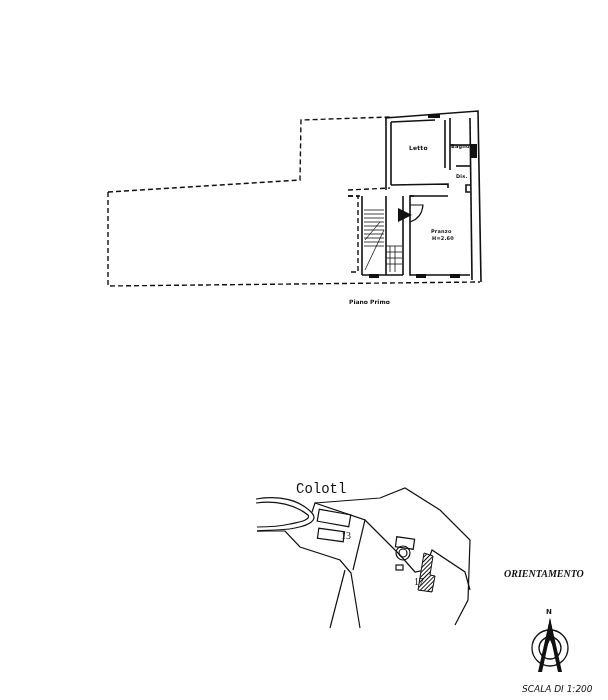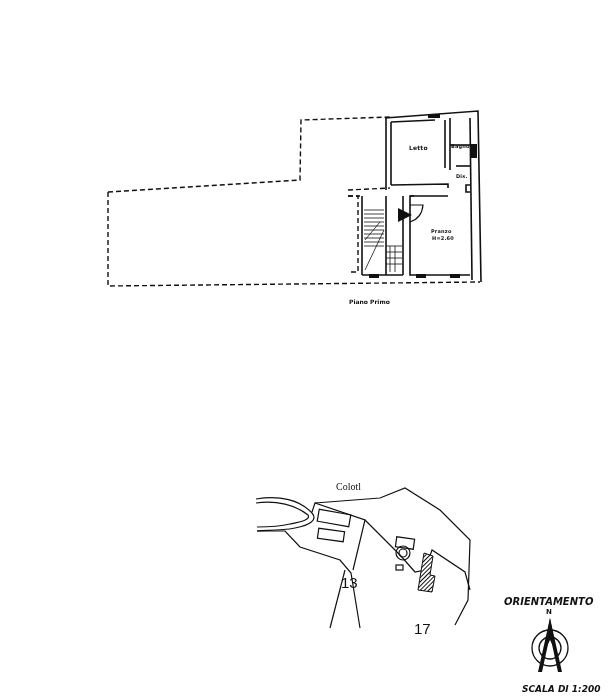--- a/index.html
+++ b/index.html
@@ -1,24 +1,24 @@
 <!DOCTYPE html>
 <html><head>
   <meta charset="utf-8">
   <style>
     html, body { margin: 0; padding: 0; background: #ffffff; }
     body { width: 608px; height: 700px; position: relative; overflow: hidden; font-family: "DejaVu Sans", sans-serif; }
     svg { position: absolute; left: 0; top: 0; }
     .lbl { position: absolute; color: #111; white-space: nowrap; }
     .tiny { font-size: 6px; font-weight: bold; font-family: "DejaVu Sans", sans-serif; letter-spacing: 0.2px; }
     .caption { font-size: 6px; font-weight: bold; }
-    .map-name { font-size: 10px; font-family: Liberation Serif, serif; margin-left: 40px; }
-    .map-num { font-size: 15px; font-family: Liberation Sans, sans-serif; margin-top: 44px; }
+    .map-name { font-size: 14px; font-family: Liberation Mono, monospace; }
+    .map-num { font-size: 10px; font-family: Liberation Serif, serif; }
     .orient { font-size: 10px; font-weight: bold; font-style: italic; }
-    .scale { font-size: 9px; font-weight: bold; font-style: italic; }
+    .scale { font-size: 9px; font-weight: normal; font-style: italic; }
   </style>
 </head>
 <body>
 
 <svg width="608" height="700" viewBox="0 0 608 700">
 
   <g stroke="#111" stroke-width="1.4" fill="none" stroke-dasharray="5,3">
     <polyline points="108,192 300,180 301,120 390,117"></polyline>
     <polyline points="108,192 108,286 480,282"></polyline>
     <line x1="348" y1="190" x2="390" y2="188"></line>
@@ -130,15 +130,15 @@
 <div class="lbl tiny" style="left:451px;top:143px;font-size:5px;">Bagno</div>
 <div class="lbl tiny" style="left:456px;top:173px;font-size:5px;">Dis.</div>
 <div class="lbl tiny" style="left:431px;top:228px;font-size:5px;">Pranzo</div>
 <div class="lbl tiny" style="left:432px;top:235px;font-size:5px;">H=2.60</div>
 <div class="lbl caption" style="left:349px;top:298px;">Piano Primo</div>
 
 <div class="lbl map-name" style="left:296px;top:481px;">Colotl</div>
 <div class="lbl map-num" style="left:341px;top:530px;">13</div>
 <div class="lbl map-num" style="left:414px;top:576px;">17</div>
 
-<div class="lbl orient" style="left:504px;top:596px;">ORIENTAMENTO</div>
+<div class="lbl orient" style="left:504px;top:568px;font-family:Liberation Serif, serif;">ORIENTAMENTO</div>
 <div class="lbl" style="left:546px;top:608px;font-size:7px;font-weight:bold;">N</div>
 <div class="lbl scale" style="left:522px;top:684px;">SCALA DI 1:200</div>
 
 </body></html>

